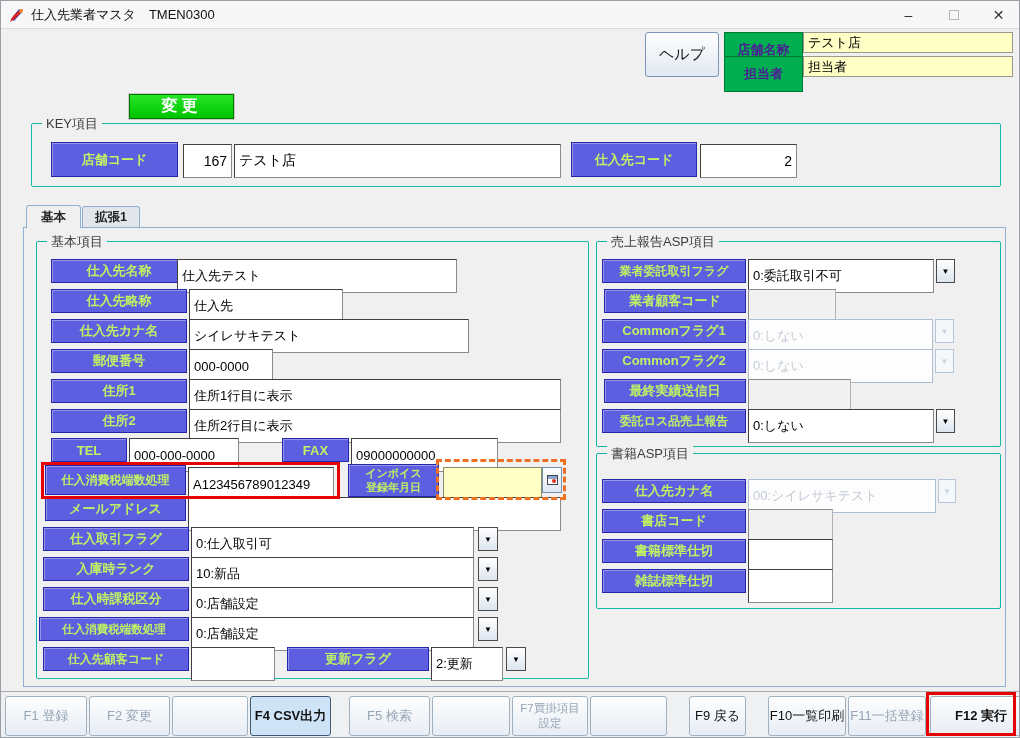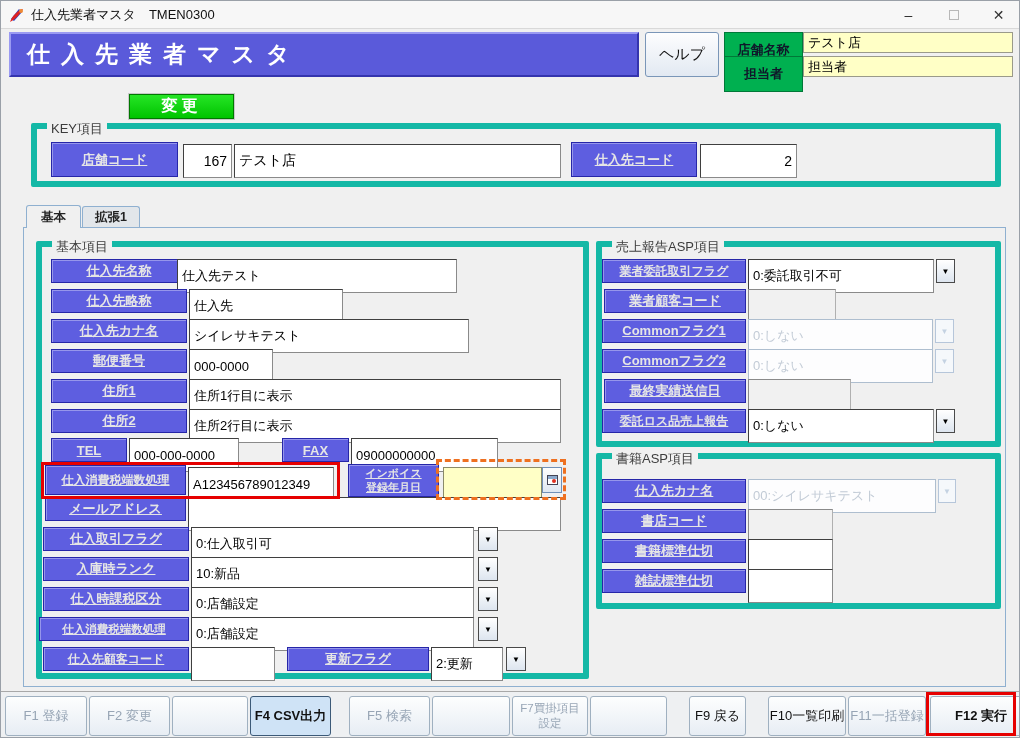--- a/index.html
+++ b/index.html
@@ -19,38 +19,38 @@
   
   .banner { position:absolute; left:8px; top:31px; width:630px; height:45px;
     background:#5a5ada; border:2px solid; border-color:#9a9af2 #3434ae #3434ae #9a9af2;
     display:flex; align-items:center; }
   .banner-text { color:#fff; font-weight:bold; font-size:23px; letter-spacing:11px;
     padding-left:16px; white-space:nowrap; }
   .help-btn { position:absolute; left:644px; top:31px; width:74px; height:45px;
     background:linear-gradient(#fdfdfe,#e2e9f2); border:1px solid #7a96b8; border-radius:3px;
     font-size:15px; color:#111; display:flex; align-items:center; justify-content:center; }
   .ginfo-lbl { position:absolute; width:79px; height:36px; background:#00b050;
-    border:1px solid #007838; color:#0f172a; font-weight:bold; font-size:13px;
+    border:1px solid #007838; color:#4c1d95; font-weight:bold; font-size:13px;
     display:flex; align-items:center; justify-content:center; }
   .ginfo-fld { position:absolute; width:210px; height:21px; background:#ffffc6;
     border:1px solid #9a9a8a; font-size:13px; display:flex; align-items:center; padding:0 4px; }
   
   .mode-btn { position:absolute; left:128px; top:93px; width:105px; height:25px;
     background:linear-gradient(#26e526,#00c400); border:1px solid #007800;
     box-shadow:0 0 0 1px #2a2a2a33; color:#fff; font-weight:bold; font-size:16px;
     display:flex; align-items:center; justify-content:center; letter-spacing:4px; }
   
-  .group { position:absolute; border:6px solid #14b8a6; border-radius:2px; }
+  .group { position:absolute; border:1px solid #14b8a6; border-radius:2px; }
   .legend { position:absolute; top:-9px; left:10px; background:#f0f0f0; padding:0 4px;
     font-size:13px; color:#3c3c3c; white-space:nowrap; }
   
   .lbl { position:absolute; height:24px; background:#5e5ee0;
     border:1px solid #2626a8; box-shadow:inset 1px 1px 0 rgba(255,255,255,.35);
-    color:#e5e5e5; font-weight:bold; font-size:13px;
-    display:flex; align-items:center; justify-content:center; white-space:nowrap;text-decoration:underline; }
+    color:#bef264; font-weight:bold; font-size:13px;
+    display:flex; align-items:center; justify-content:center; white-space:nowrap; }
   .lbl.f12 { font-size:12px; } .lbl.f11 { font-size:11.5px; }
   .lbl.two { flex-direction:column; line-height:1.25; font-size:11px; }
   .fld { position:absolute; height:24px; background:#fff;
     border:1px solid #8a8a8a; border-top-color:#3f3f3f; border-left-color:#3f3f3f;
     font-size:13px; color:#000; display:flex; align-items:center; padding:16px 4px;
     white-space:nowrap; overflow:hidden;text-align:center; }
   .fld.num { justify-content:flex-end; }
   .fld.dis { background:#f1f1f1; border-color:#b0b0b0; border-top-color:#8a8a8a; border-left-color:#8a8a8a; }
   .fld.ddis { background:#fdfdfe; border:1px solid #aebecf; color:#c2cbd6; }
   .fld.yellow { background:#ffffc6; border:1px solid #8a8a6a; }
@@ -102,23 +102,20 @@
   <div class="win-btn" style="left:885px">
     <span>–</span>
   </div>
   <div class="win-btn" style="left:930px">
     <span class="max-box"></span>
   </div>
   <div class="win-btn" style="left:975px">
     <span>✕</span>
   </div>
 
-  <div class="banner">
-    <span class="banner-text">仕入先業者マスタ</span>
-  </div>
   <div class="help-btn">
     <span>ヘルプ</span>
   </div>
   <div class="ginfo-lbl" style="left:723px;top:31px">店舗名称</div>
   <div class="ginfo-fld" style="left:802px;top:31px">テスト店</div>
   <div class="ginfo-lbl" style="left:723px;top:55px">担当者</div>
   <div class="ginfo-fld" style="left:802px;top:55px">担当者</div>
 
   <div class="mode-btn">変更</div>
 

